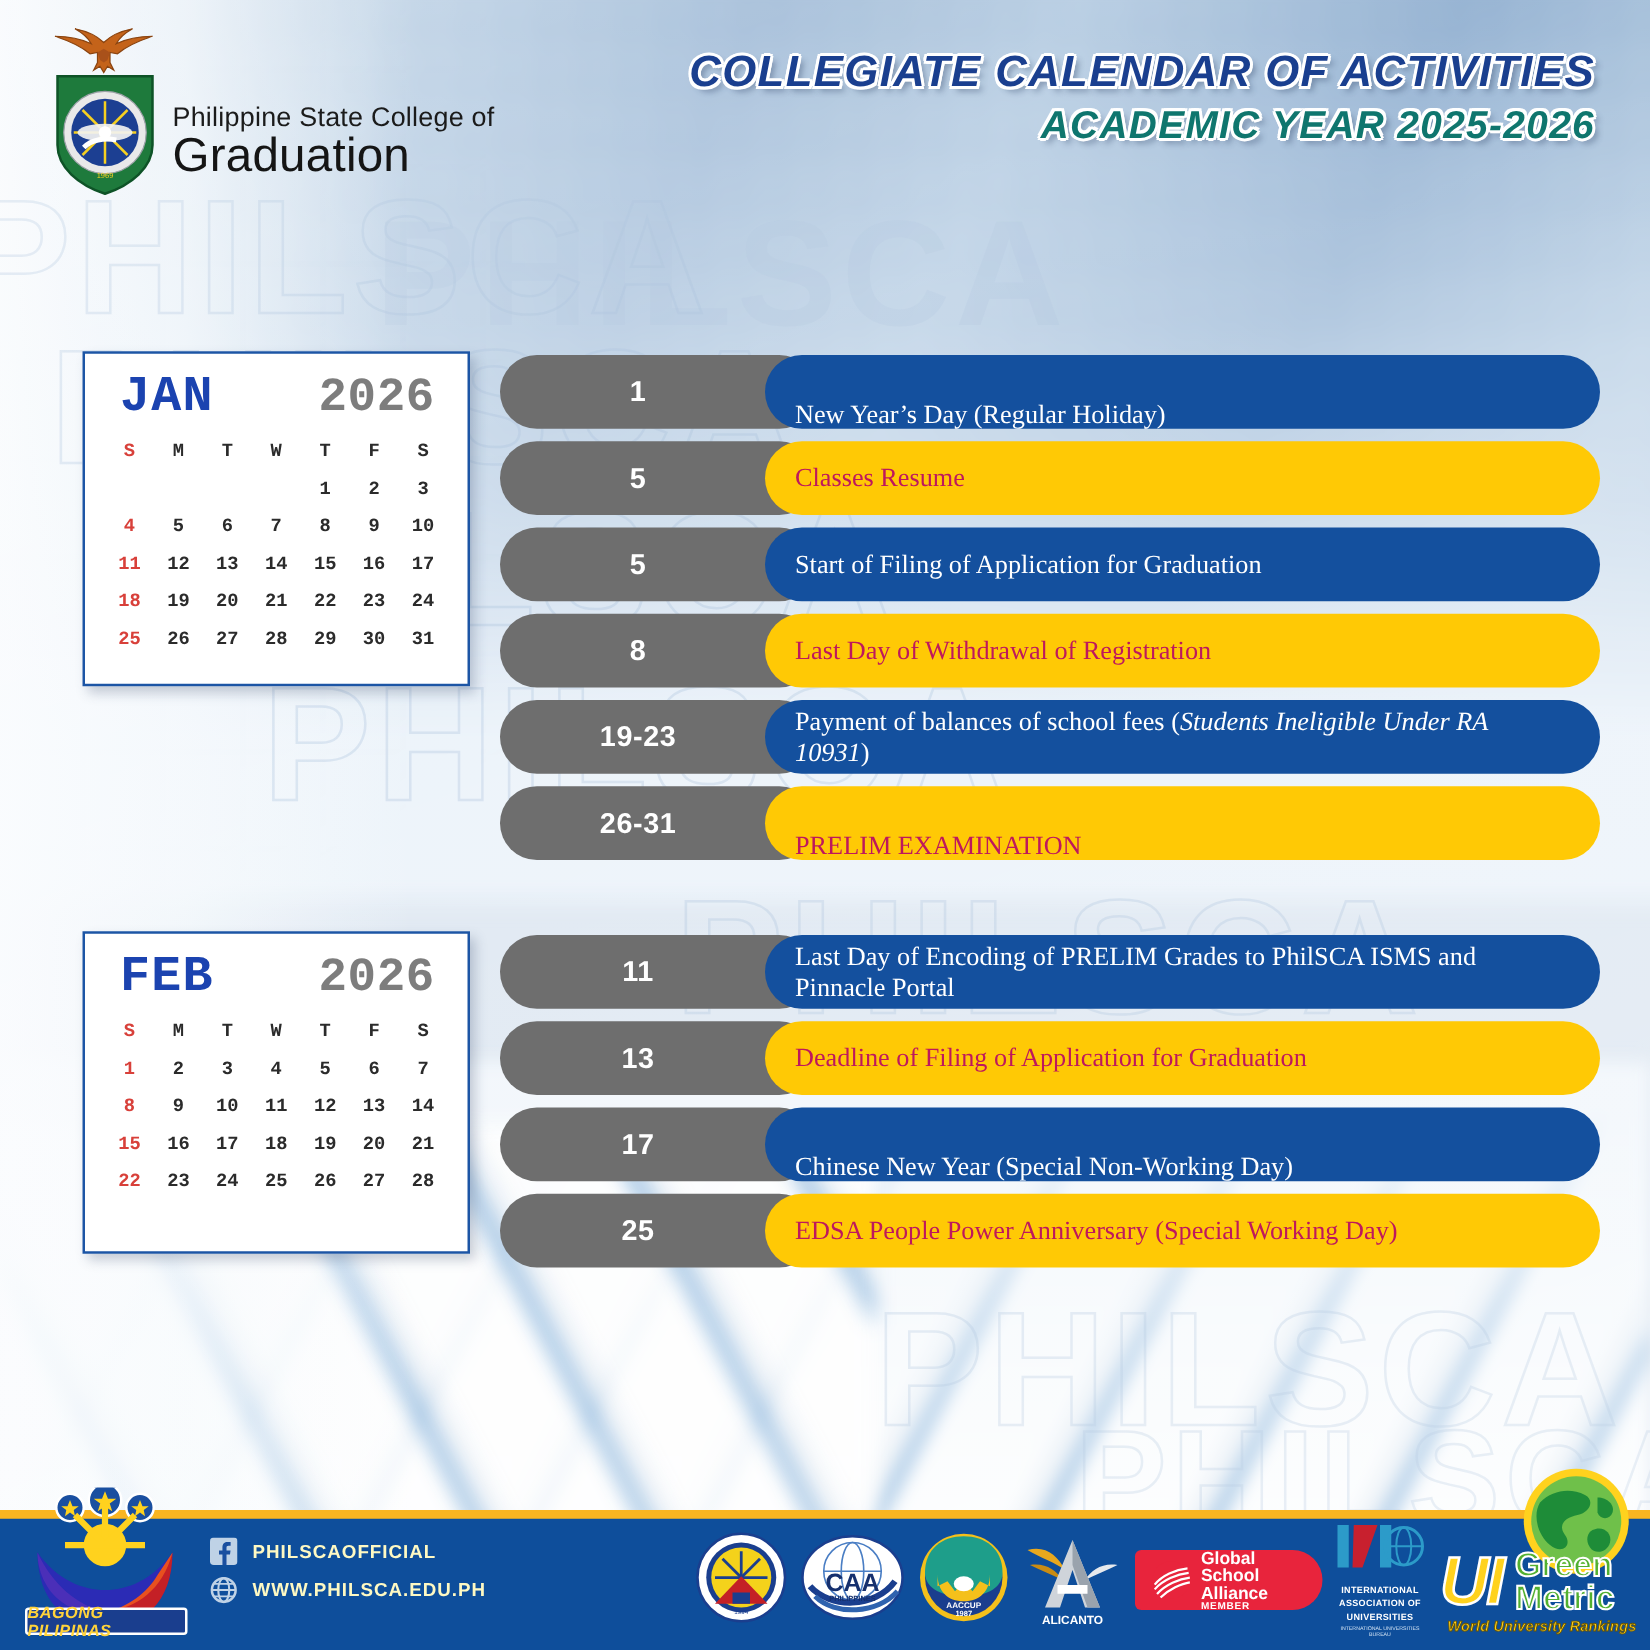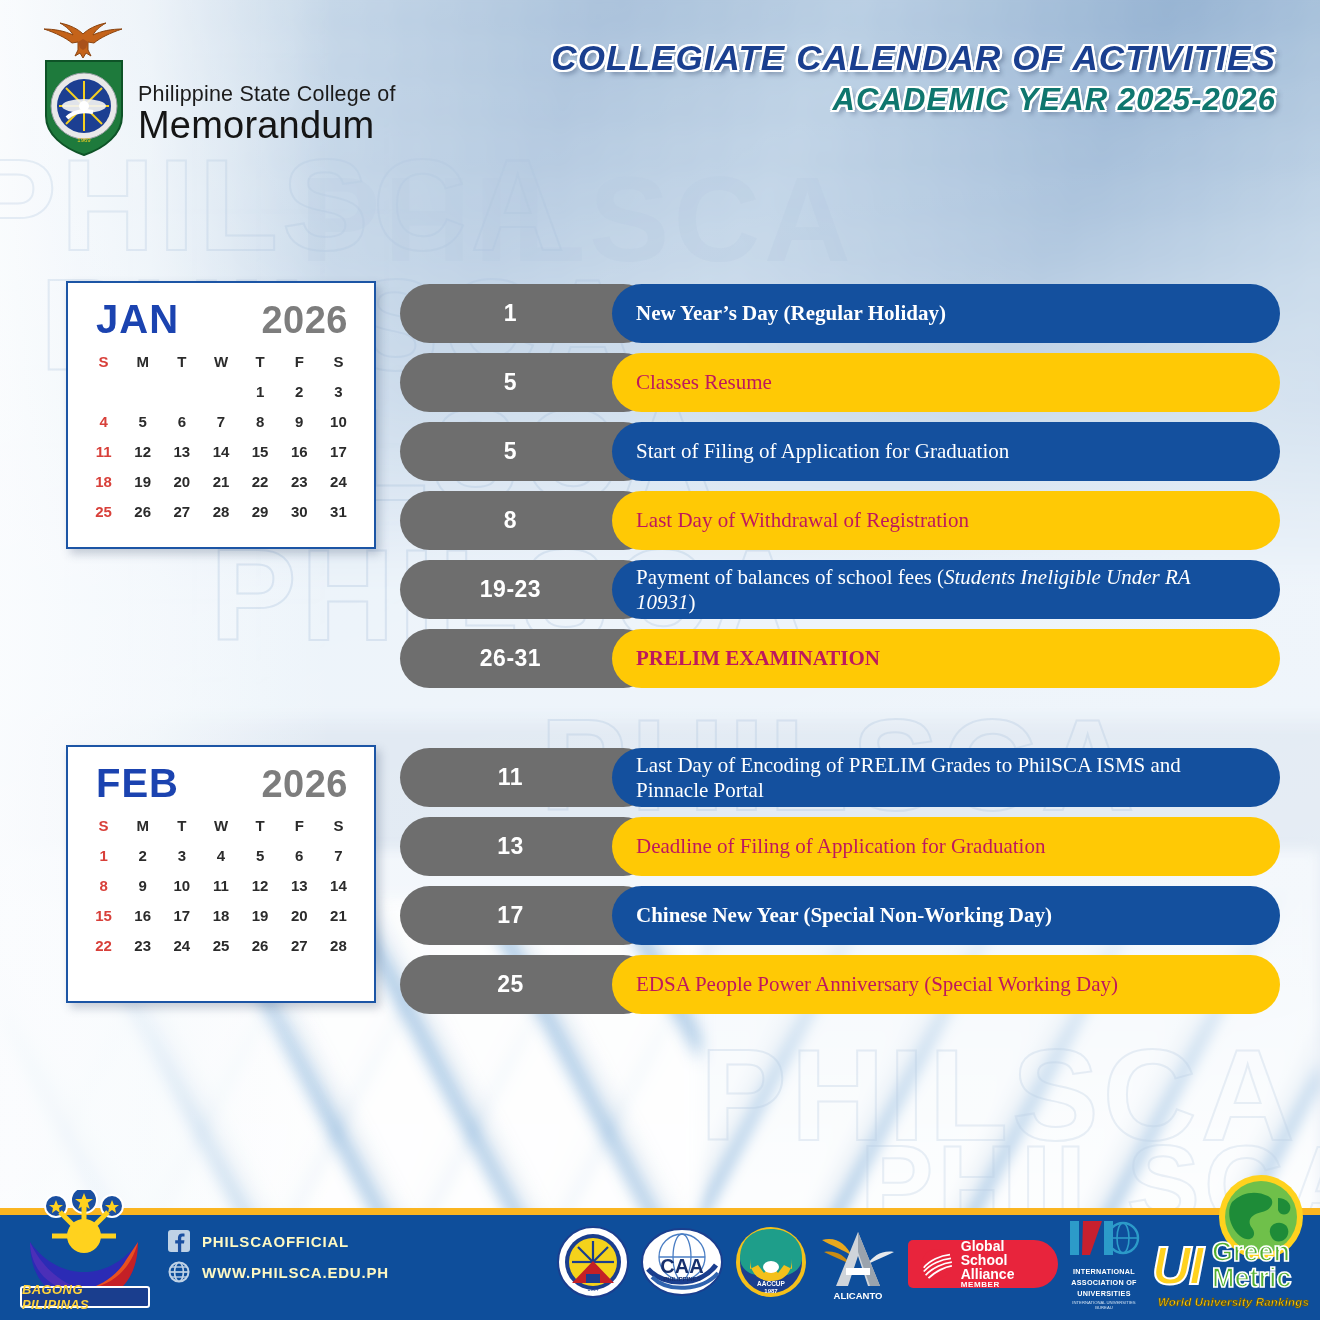--- a/index.html
+++ b/index.html
@@ -117,20 +117,21 @@
   .title-note {
     font-size:15.5px; font-style:italic; font-weight:bold; color:#ffffff;
     margin-top:8px; letter-spacing:.2px;
     text-shadow:1px 1px 2px rgba(30,50,85,.6);
   }
 
   
   .cal-card {
     position:absolute; background:#ffffff; border:2px solid #1C55A5;
     box-shadow:4px 5px 9px rgba(60,80,110,.28);
+    font-family:Liberation Mono, monospace;
   }
   .cal-jan { left:66px; top:281px; width:310px; height:268px; }
   .cal-feb { left:66px; top:745px; width:310px; height:258px; }
   .cal-head { display:flex; align-items:baseline; justify-content:space-between; padding:16px 26px 2px 28px; }
   .cal-mon { font-size:40px; font-weight:bold; color:#1B43B0; letter-spacing:1px; line-height:1; }
   .cal-yr  { font-size:38px; font-weight:bold; color:#7D7D7D; letter-spacing:.5px; line-height:1; }
   .cal-grid { display:grid; grid-template-columns:repeat(7,1fr); padding:6px 16px 0 16px; }
   .cal-dow { font-size:15px; font-weight:bold; color:#2b2b2b; text-align:center; padding:6px 0 6px 0; }
   .cal-dow.sun { color:#D8403A; }
   .cal-day { font-size:15px; font-weight:bold; color:#2b2b2b; text-align:center; padding:6.5px 0; }
@@ -150,21 +151,21 @@
     padding-right:32px;
   }
   .row-label {
     position:absolute; left:212px; top:0; right:0; height:100%;
     border-radius:30px; display:flex; align-items:center;
     padding:0 30px 0 24px;
     font-family:"Liberation Serif", serif; font-size:21px; line-height:1.15;
   }
   .row-label.blue { background:#14509E; color:#ffffff; }
   .row-label.gold { background:#FFC905; color:#be185d; }
-  .row-label.bold { font-weight:bold; }
+  .row-label.bold { font-weight:normal;align-items:flex-end; }
   .row-label i { font-style:italic; }
   .rows-jan .row-label { width:668px; }
   .rows-feb .row-label { width:668px; }
 
   
   .footer { position:absolute; left:0; bottom:0; width:1320px; height:112px; background:#0E4E9B; }
   .footer-topline { position:absolute; left:0; top:0; width:1320px; height:7px; background:#FAB521; }
   .bagong {
     position:absolute; left:14px; bottom:6px; width:140px; height:124px;
   }
@@ -248,21 +249,21 @@
             <line x1="41" y1="48" x2="23" y2="30"></line>
         </g>
         <ellipse cx="41" cy="48" rx="22" ry="7" fill="#F2F2F2" opacity=".92"></ellipse>
         <ellipse cx="41" cy="48" rx="5" ry="5" fill="#fff"></ellipse>
         <path d="M24 60 C30 54 40 52 50 54" stroke="#fff" stroke-width="4" fill="none"></path>
         <text x="41" y="84" font-size="6" fill="#F6D020" text-anchor="middle" font-family="Liberation Sans, sans-serif">1969</text>
       </svg>
     </div>
     <div class="brand-text">
       <div class="brand-line1">Philippine State College of</div>
-      <div class="brand-line2">Memorandum</div>
+      <div class="brand-line2">Graduation</div>
     </div>
   </div>
 
   <div class="title-block">
     <div class="title-main">COLLEGIATE CALENDAR OF ACTIVITIES</div>
     <div class="title-sub">ACADEMIC YEAR 2025-2026</div>
   </div>
 </div>
 
 <div class="cal-card cal-jan">

